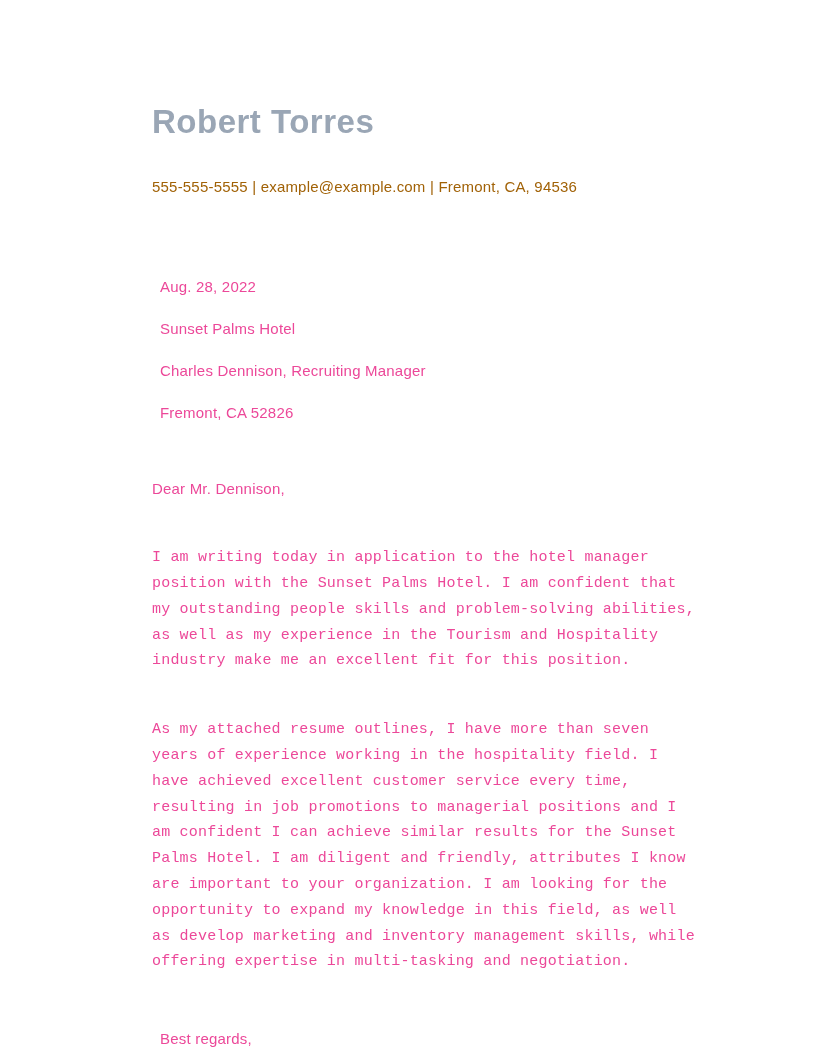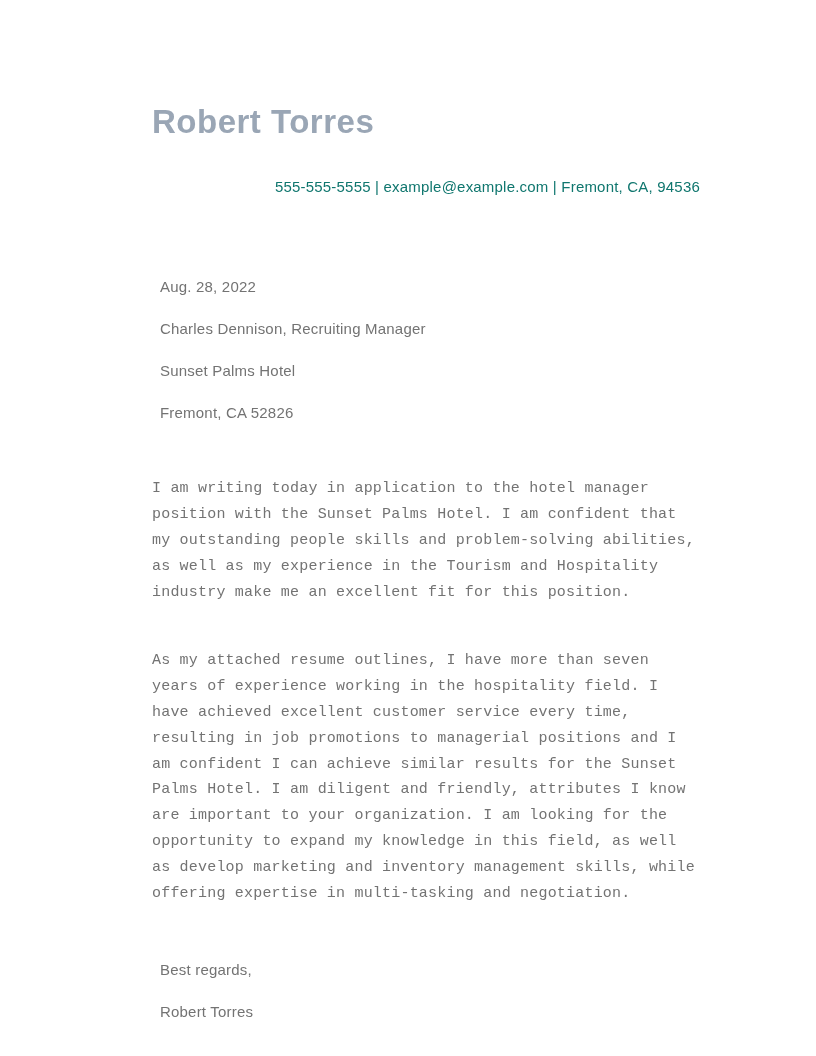--- a/index.html
+++ b/index.html
@@ -29,29 +29,28 @@
     font-size: 33px;
     font-weight: 700;
     letter-spacing: 0.5px;
     color: #9AA6B5;
     line-height: 1.1;
   }
 
   .contact-line {
     margin-top: 22px;
     font-size: 15px;
-    color: #0f766e;
+    color: #a16207;
     letter-spacing: 0.2px;
-    text-align: right;
   }
 
   .body-text {
     font-size: 15px;
     line-height: 25.8px;
-    color: #737373;
+    color: #ec4899;
     letter-spacing: 0.2px;
   }
 
   .recipient-block {
     margin-top: 55px;
   }
 
   .salutation {
     margin-top: 27px;
   }
@@ -70,25 +69,26 @@
 
 <div class="page">
   <div class="content">
 
     <h1 class="name-heading">Robert Torres</h1>
 
     <div class="contact-line">555-555-5555 | example@example.com | Fremont, CA, 94536</div>
 
     <div class="recipient-block body-text">
       <div>Aug. 28, 2022</div>
+      <div>Sunset Palms Hotel</div>
       <div>Charles Dennison, Recruiting Manager</div>
-      <div>Sunset Palms Hotel</div>
       <div>Fremont, CA 52826</div>
     </div>
 
+    <div class="salutation body-text">Dear Mr. Dennison,</div>
 
     <p class="paragraph body-text">I am writing today in application to the hotel manager position with the Sunset Palms Hotel. I am confident that my outstanding people skills and problem-solving abilities, as well as my experience in the Tourism and Hospitality industry make me an excellent fit for this position.</p>
 
     <p class="paragraph body-text">As my attached resume outlines, I have more than seven years of experience working in the hospitality field. I have achieved excellent customer service every time, resulting in job promotions to managerial positions and I am confident I can achieve similar results for the Sunset Palms Hotel. I am diligent and friendly, attributes I know are important to your organization. I am looking for the opportunity to expand my knowledge in this field, as well as develop marketing and inventory management skills, while offering expertise in multi-tasking and negotiation.</p>
 
 
     <div class="closing-block body-text">
       <div>Best regards,</div>
       <div>Robert Torres</div>
     </div>

